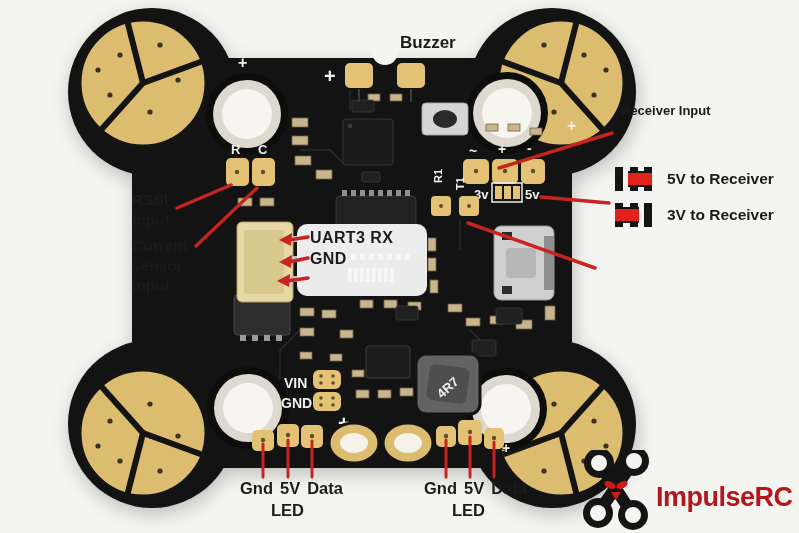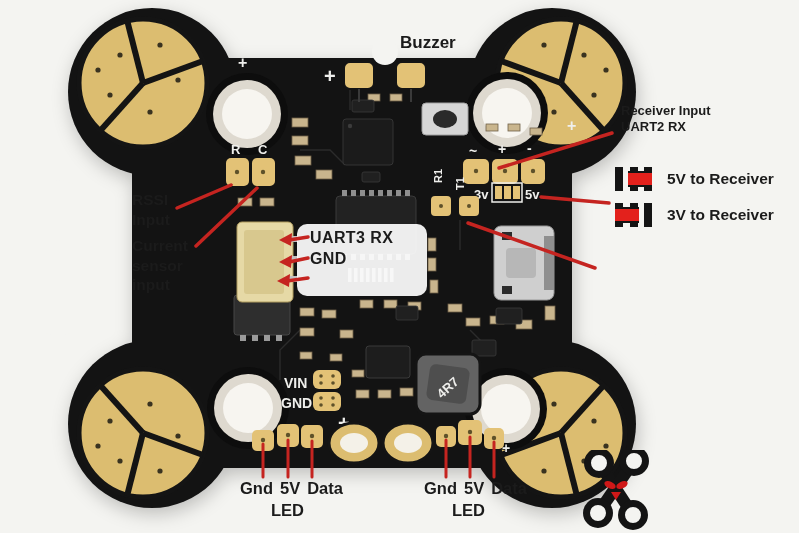--- a/index.html
+++ b/index.html
@@ -372,21 +372,20 @@
           <polygon points="277,281 290,274 289,287"></polygon>
         </g>
       </g>
     </g>
   </svg>
 
   <div class="lbl" style="left:352px;top:32px;font-size:17px;margin-left:48px;">Buzzer</div>
 
   <div class="lbl" style="left:621px;top:103px;font-size:13px;">
     <div>Receiver Input</div>
-    <div>UART2 RX</div>
   </div>
 
   <div class="jrow" style="left:615px;top:167px;">
     <div class="jicon">
       <i class="jpin jp1"></i>
         <i class="jpin jp2"></i>
         <i class="jpin jp3"></i>
         <i class="jcap cap5"></i>
     </div>
     <div class="jtext">5V to Receiver</div>
@@ -439,14 +438,15 @@
       <circle cx="54" cy="11" r="11.5"></circle>
       <circle cx="18" cy="63" r="11.5"></circle>
       <circle cx="53" cy="65" r="11.5"></circle>
     </g>
     <g fill="#cf1818">
       <ellipse cx="30" cy="35" rx="6" ry="3.4" transform="rotate(24 30 35)"></ellipse>
       <ellipse cx="42" cy="35" rx="6" ry="3.4" transform="rotate(-24 42 35)"></ellipse>
       <polygon points="31,42 41,42 36,50"></polygon>
     </g>
   </svg>
+  <div class="lbl" style="left:656px;top:480px;font-size:27px;color:#b4161c;letter-spacing:-0.5px;">ImpulseRC</div>
 
 </div>
 
 </body></html>

